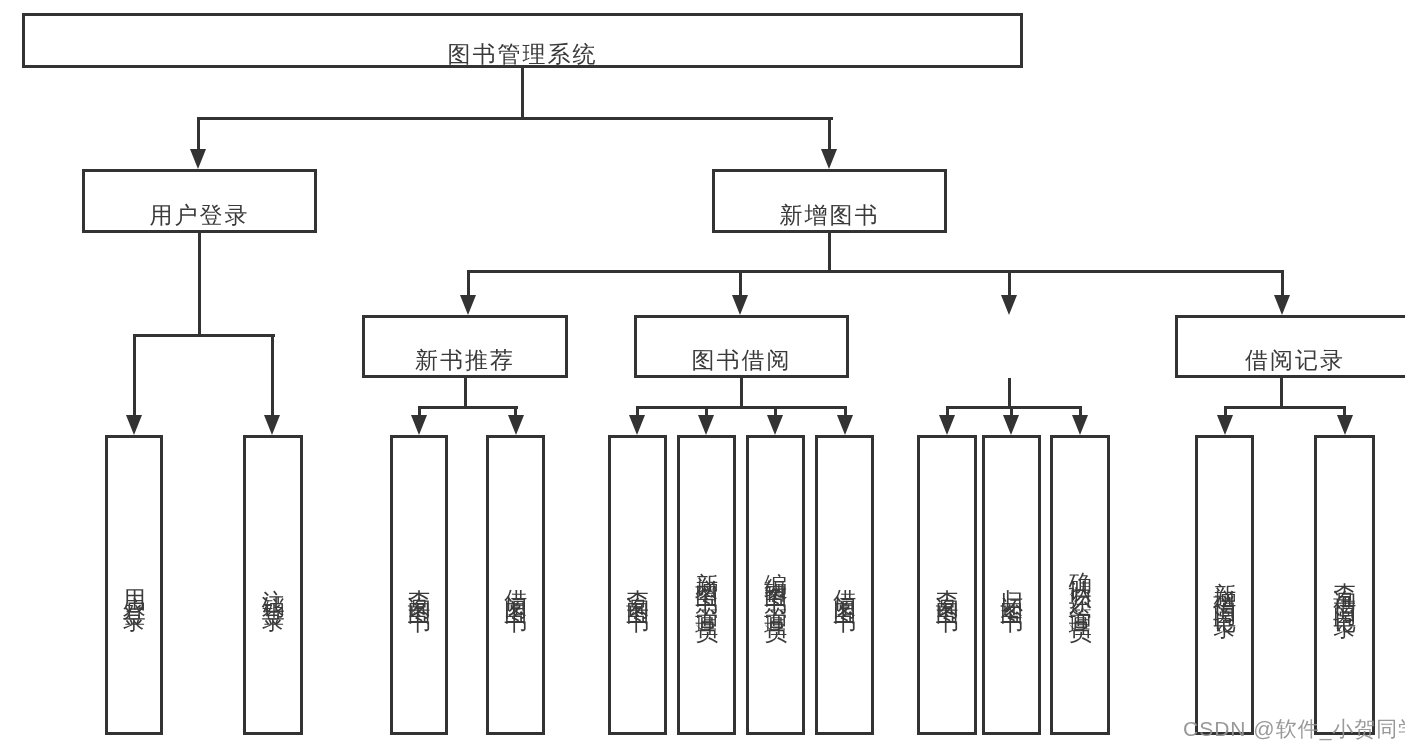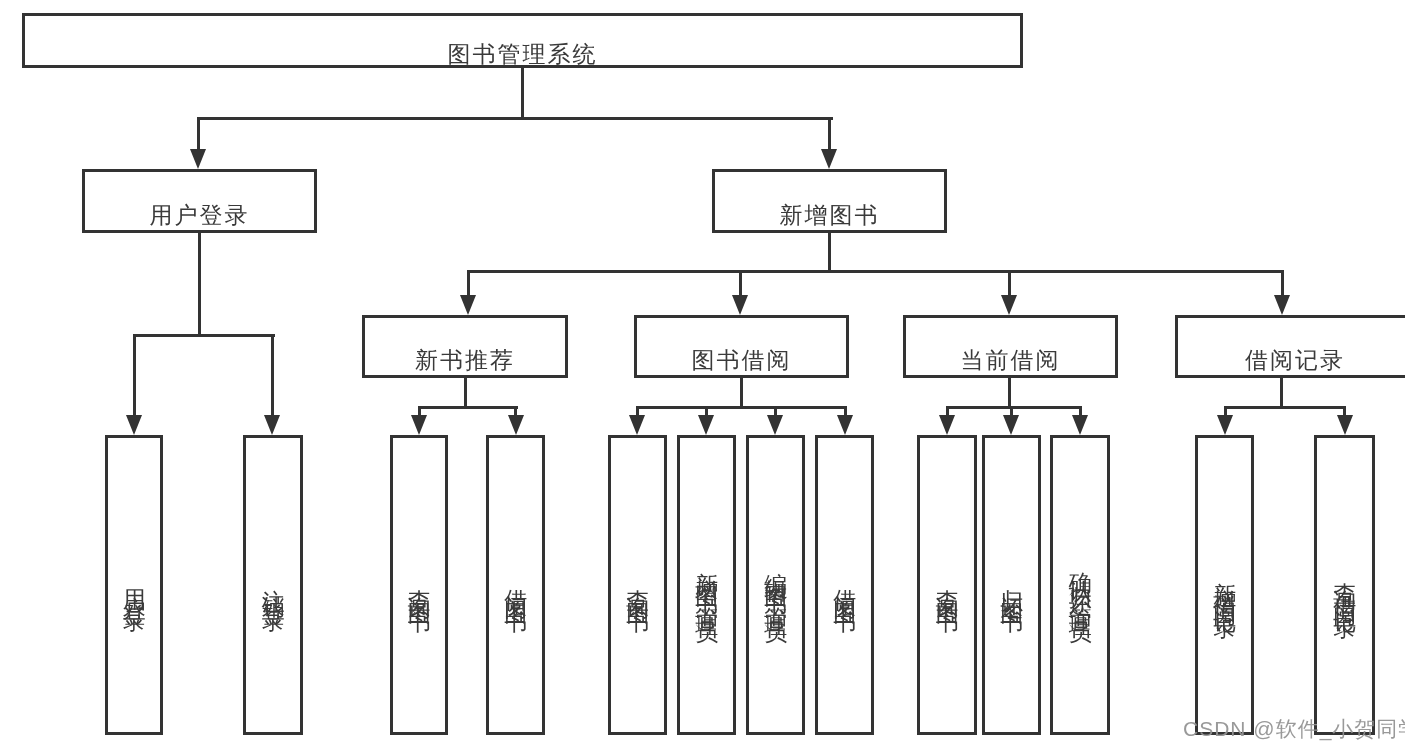--- a/index.html
+++ b/index.html
@@ -96,23 +96,20 @@
   <div class="arrow" style="left:732px; top:295px;"></div>
   <div class="arrow" style="left:1001px; top:295px;"></div>
   <div class="arrow" style="left:1274px; top:295px;"></div>
 
   <div class="node h" style="left:362px; top:315px; width:206px; height:63px;">
     <span>新书推荐</span>
   </div>
   <div class="node h" style="left:634px; top:315px; width:215px; height:63px;font-family:Liberation Serif, serif;">
     <span>图书借阅</span>
   </div>
-  <div class="node h" style="left:903px; top:315px; width:215px; height:63px;">
-    <span>当前借阅</span>
-  </div>
   <div class="node h" style="left:1175px; top:315px; width:240px; height:63px;">
     <span>借阅记录</span>
   </div>
 
   <div class="line" style="left:464px; top:378px; width:3px; height:31px;"></div>
   <div class="line" style="left:418px; top:406px; width:100px; height:3px;"></div>
   <div class="line" style="left:418px; top:406px; width:3px; height:15px;"></div>
   <div class="line" style="left:514px; top:406px; width:3px; height:15px;"></div>
   <div class="arrow" style="left:411px; top:415px;"></div>
   <div class="arrow" style="left:508px; top:415px;"></div>

